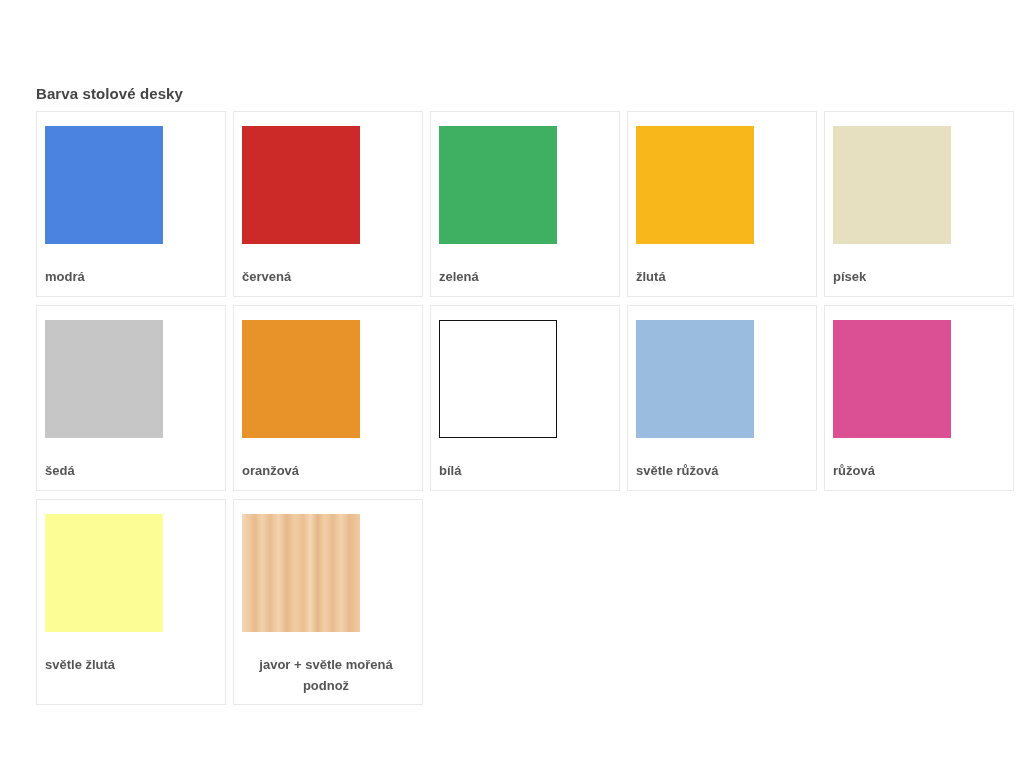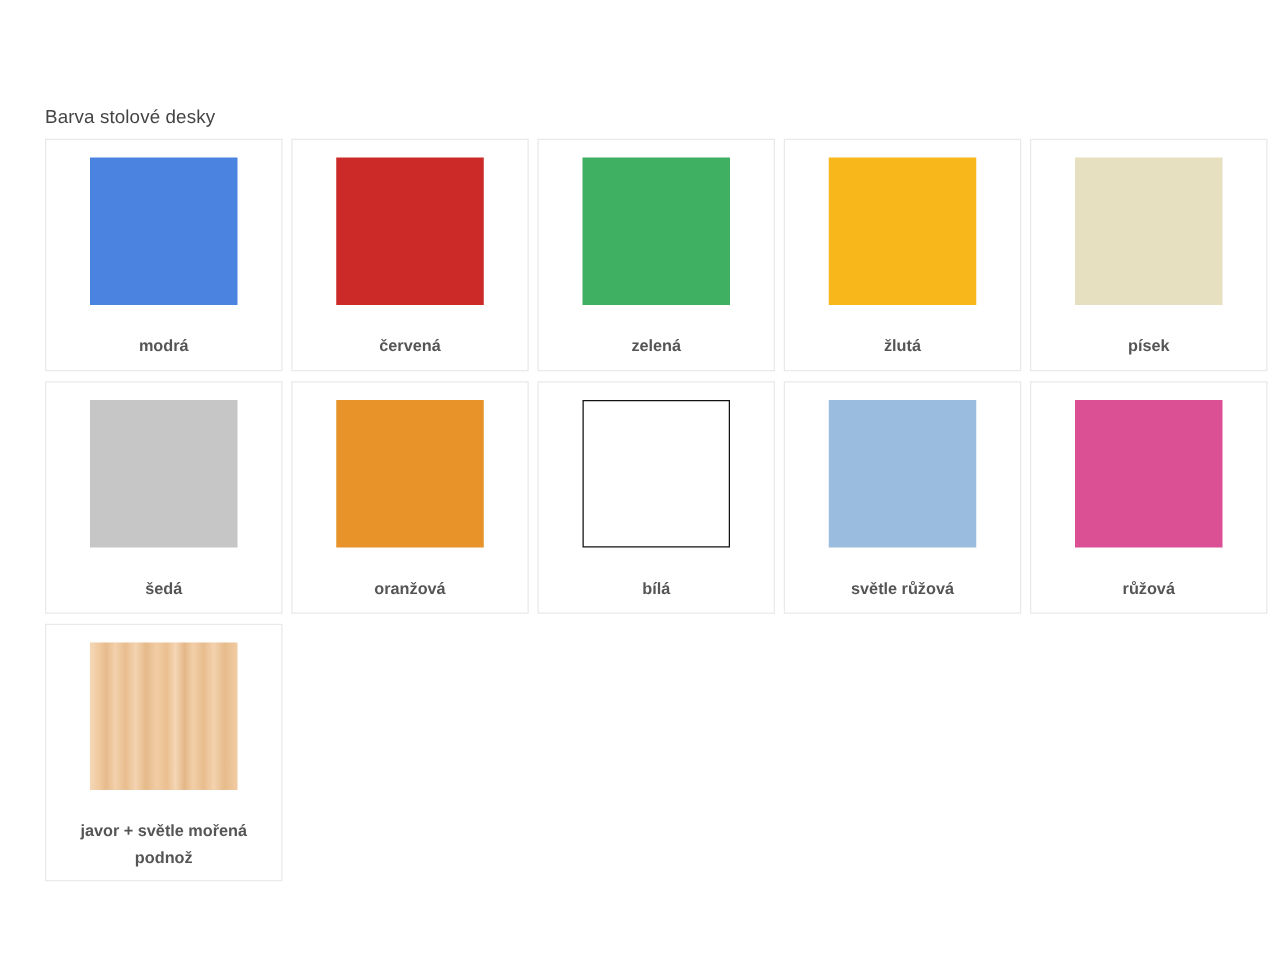--- a/index.html
+++ b/index.html
@@ -20,21 +20,21 @@
     width: 1024px;
     height: 768px;
     background: #ffffff;
   }
 
   .section-title {
     position: absolute;
     left: 36px;
     top: 85px;
     font-size: 15px;
-    font-weight: normal;
+    font-weight: bold;
     color: #444444;
     letter-spacing: 0.1px;
     white-space: nowrap;
   }
 
   .swatch-grid {
     position: absolute;
     left: 36px;
     top: 111px;
     width: 1000px;
@@ -44,21 +44,21 @@
   }
 
   .swatch-card {
     width: 190px;
     box-sizing: border-box;
     border: 1px solid #e9e9e9;
     background: #ffffff;
     padding: 14px 8px 8px 8px;
     display: flex;
     flex-direction: column;
-    align-items: center;
+    align-items: flex-start;
   }
 
   .swatch-card.tall {
     min-height: 186px;
   }
 
   .swatch-chip {
     width: 118px;
     height: 118px;
     display: block;
@@ -146,18 +146,22 @@
       </div>
       <div class="swatch-card tall">
         <span class="swatch-chip" style="background-color: rgb(154, 188, 222);"></span>
         <div class="swatch-label">světle růžová</div>
       </div>
       <div class="swatch-card tall">
         <span class="swatch-chip" style="background-color: rgb(219, 79, 148);"></span>
         <div class="swatch-label">růžová</div>
       </div>
       <div class="swatch-card tall">
+        <span class="swatch-chip" style="background-color: rgb(253, 253, 150);"></span>
+        <div class="swatch-label">světle žlutá</div>
+      </div>
+      <div class="swatch-card tall">
         <span class="swatch-chip wood" style="background-color: rgb(239, 196, 149);"></span>
         <div class="swatch-label">javor + světle mořená podnož</div>
       </div>
     </div>
 
 </div>
 
 </body></html>

